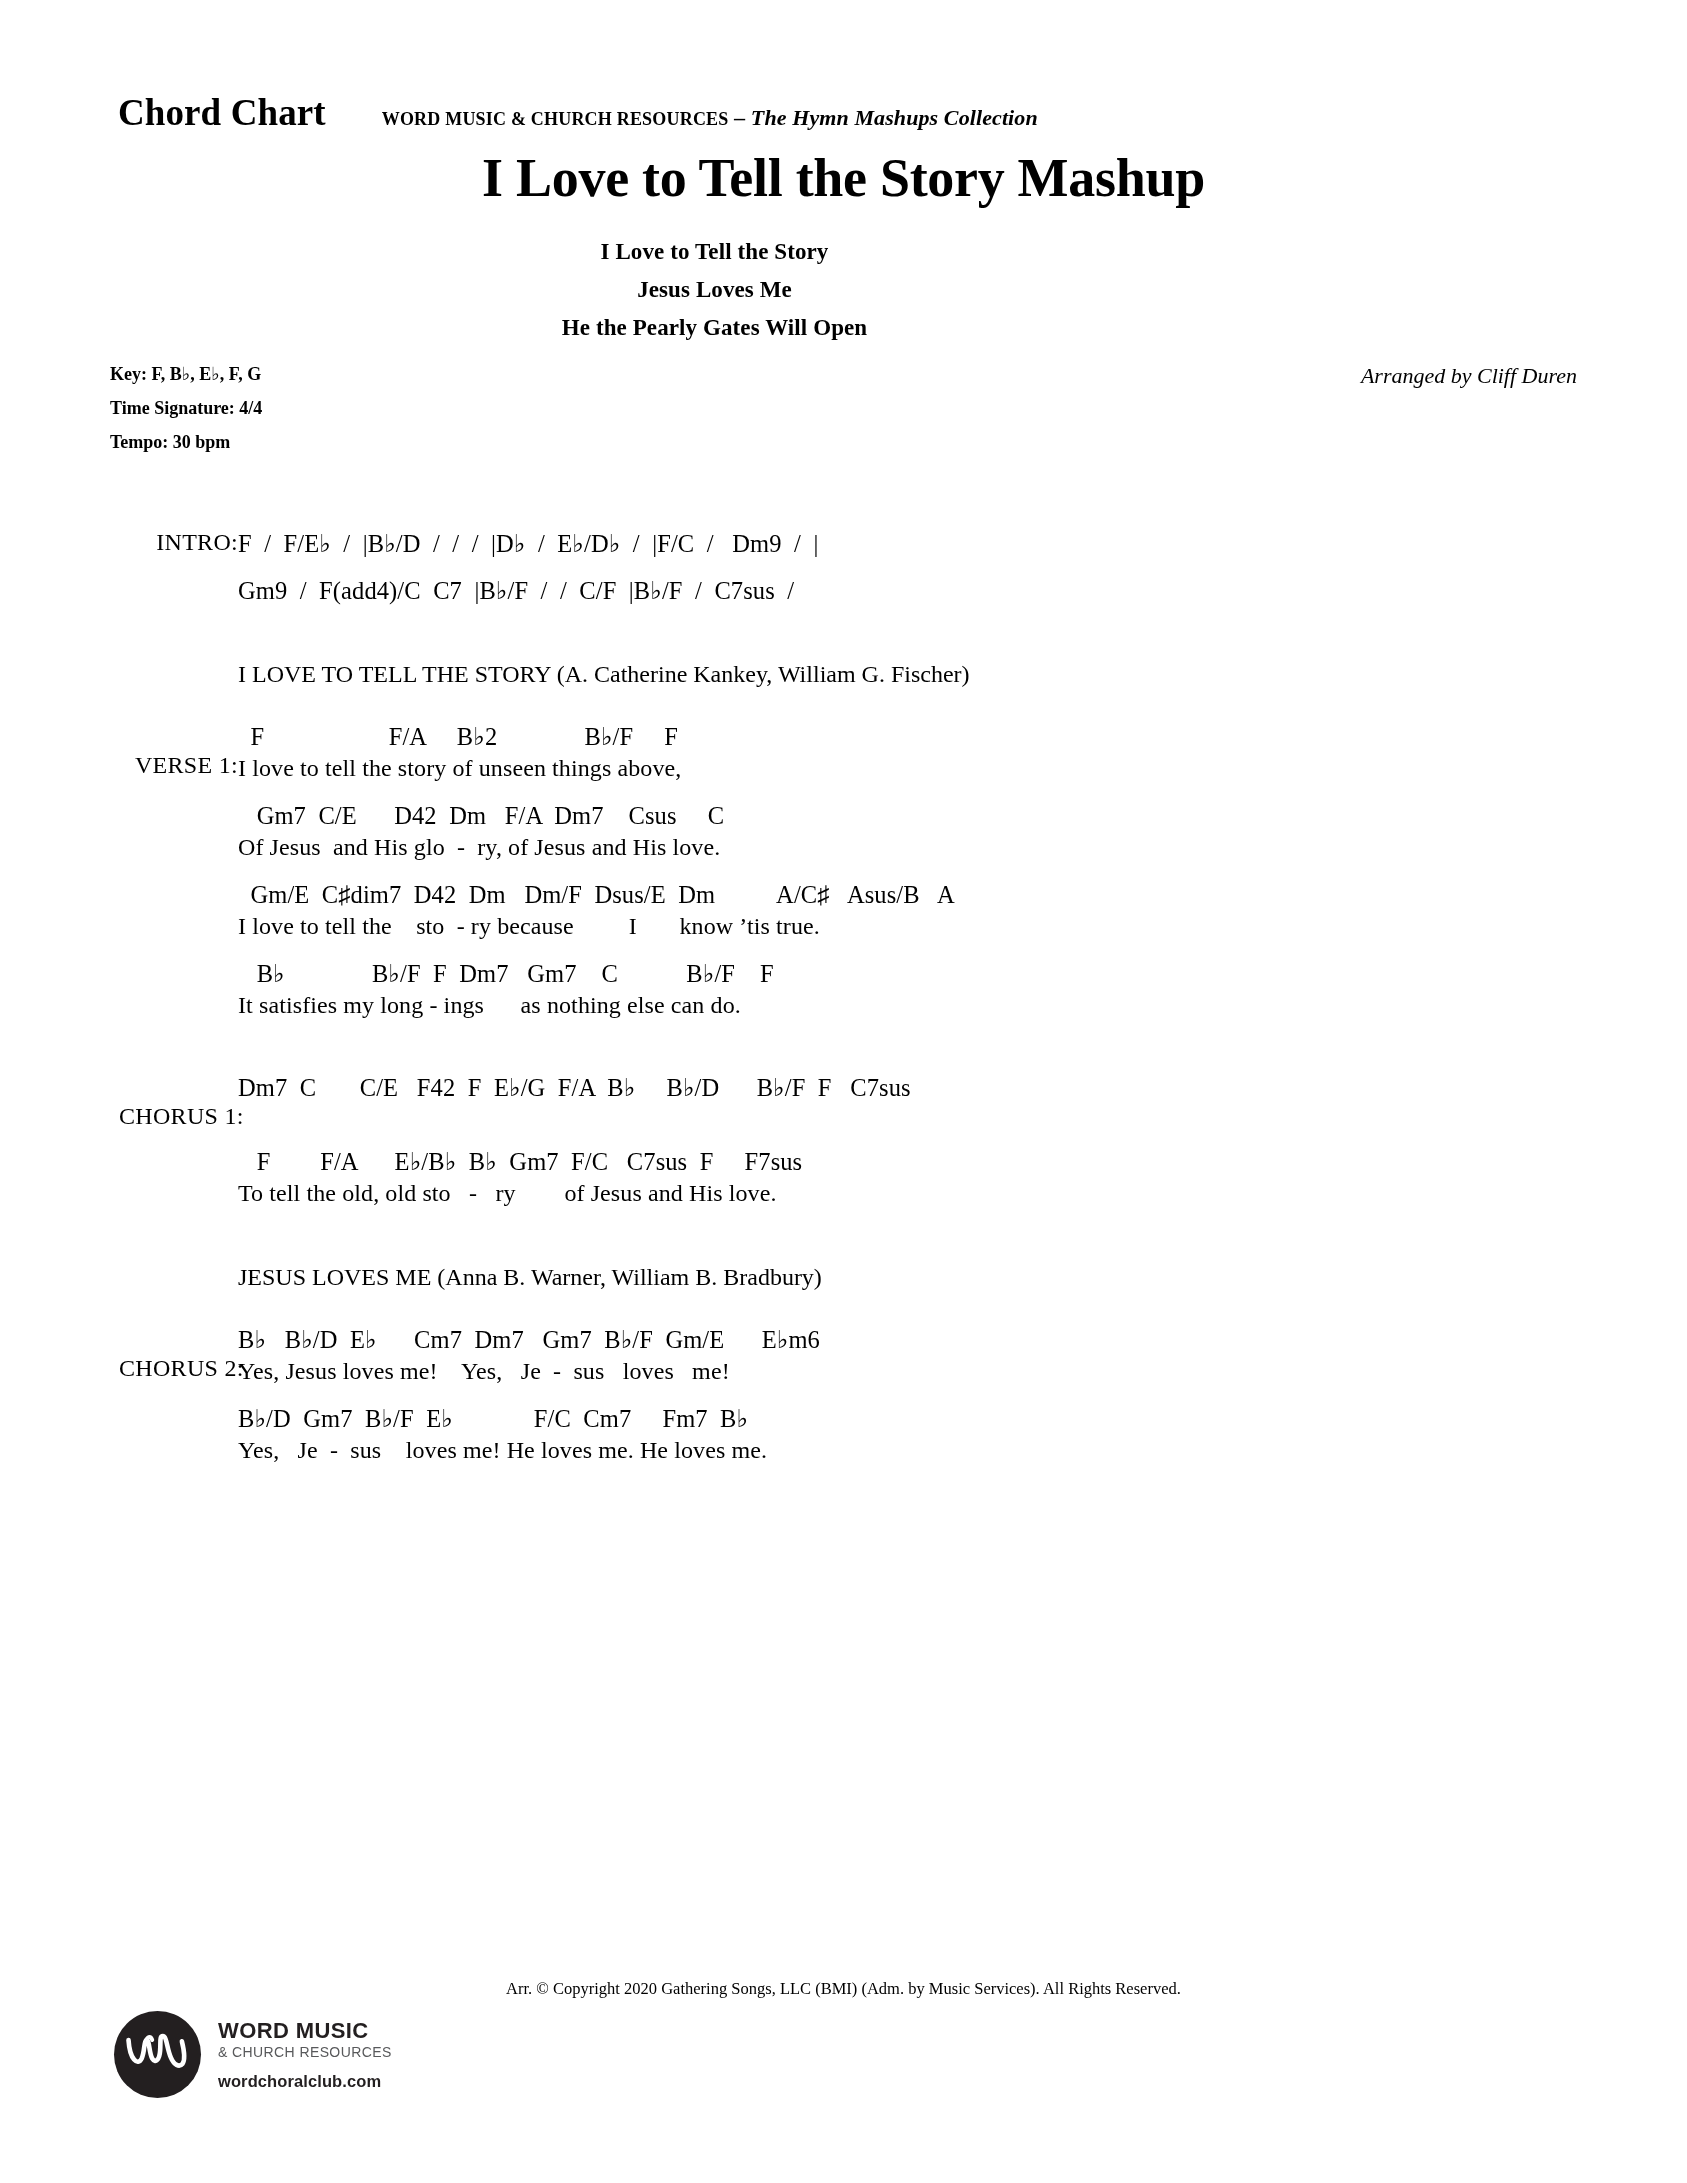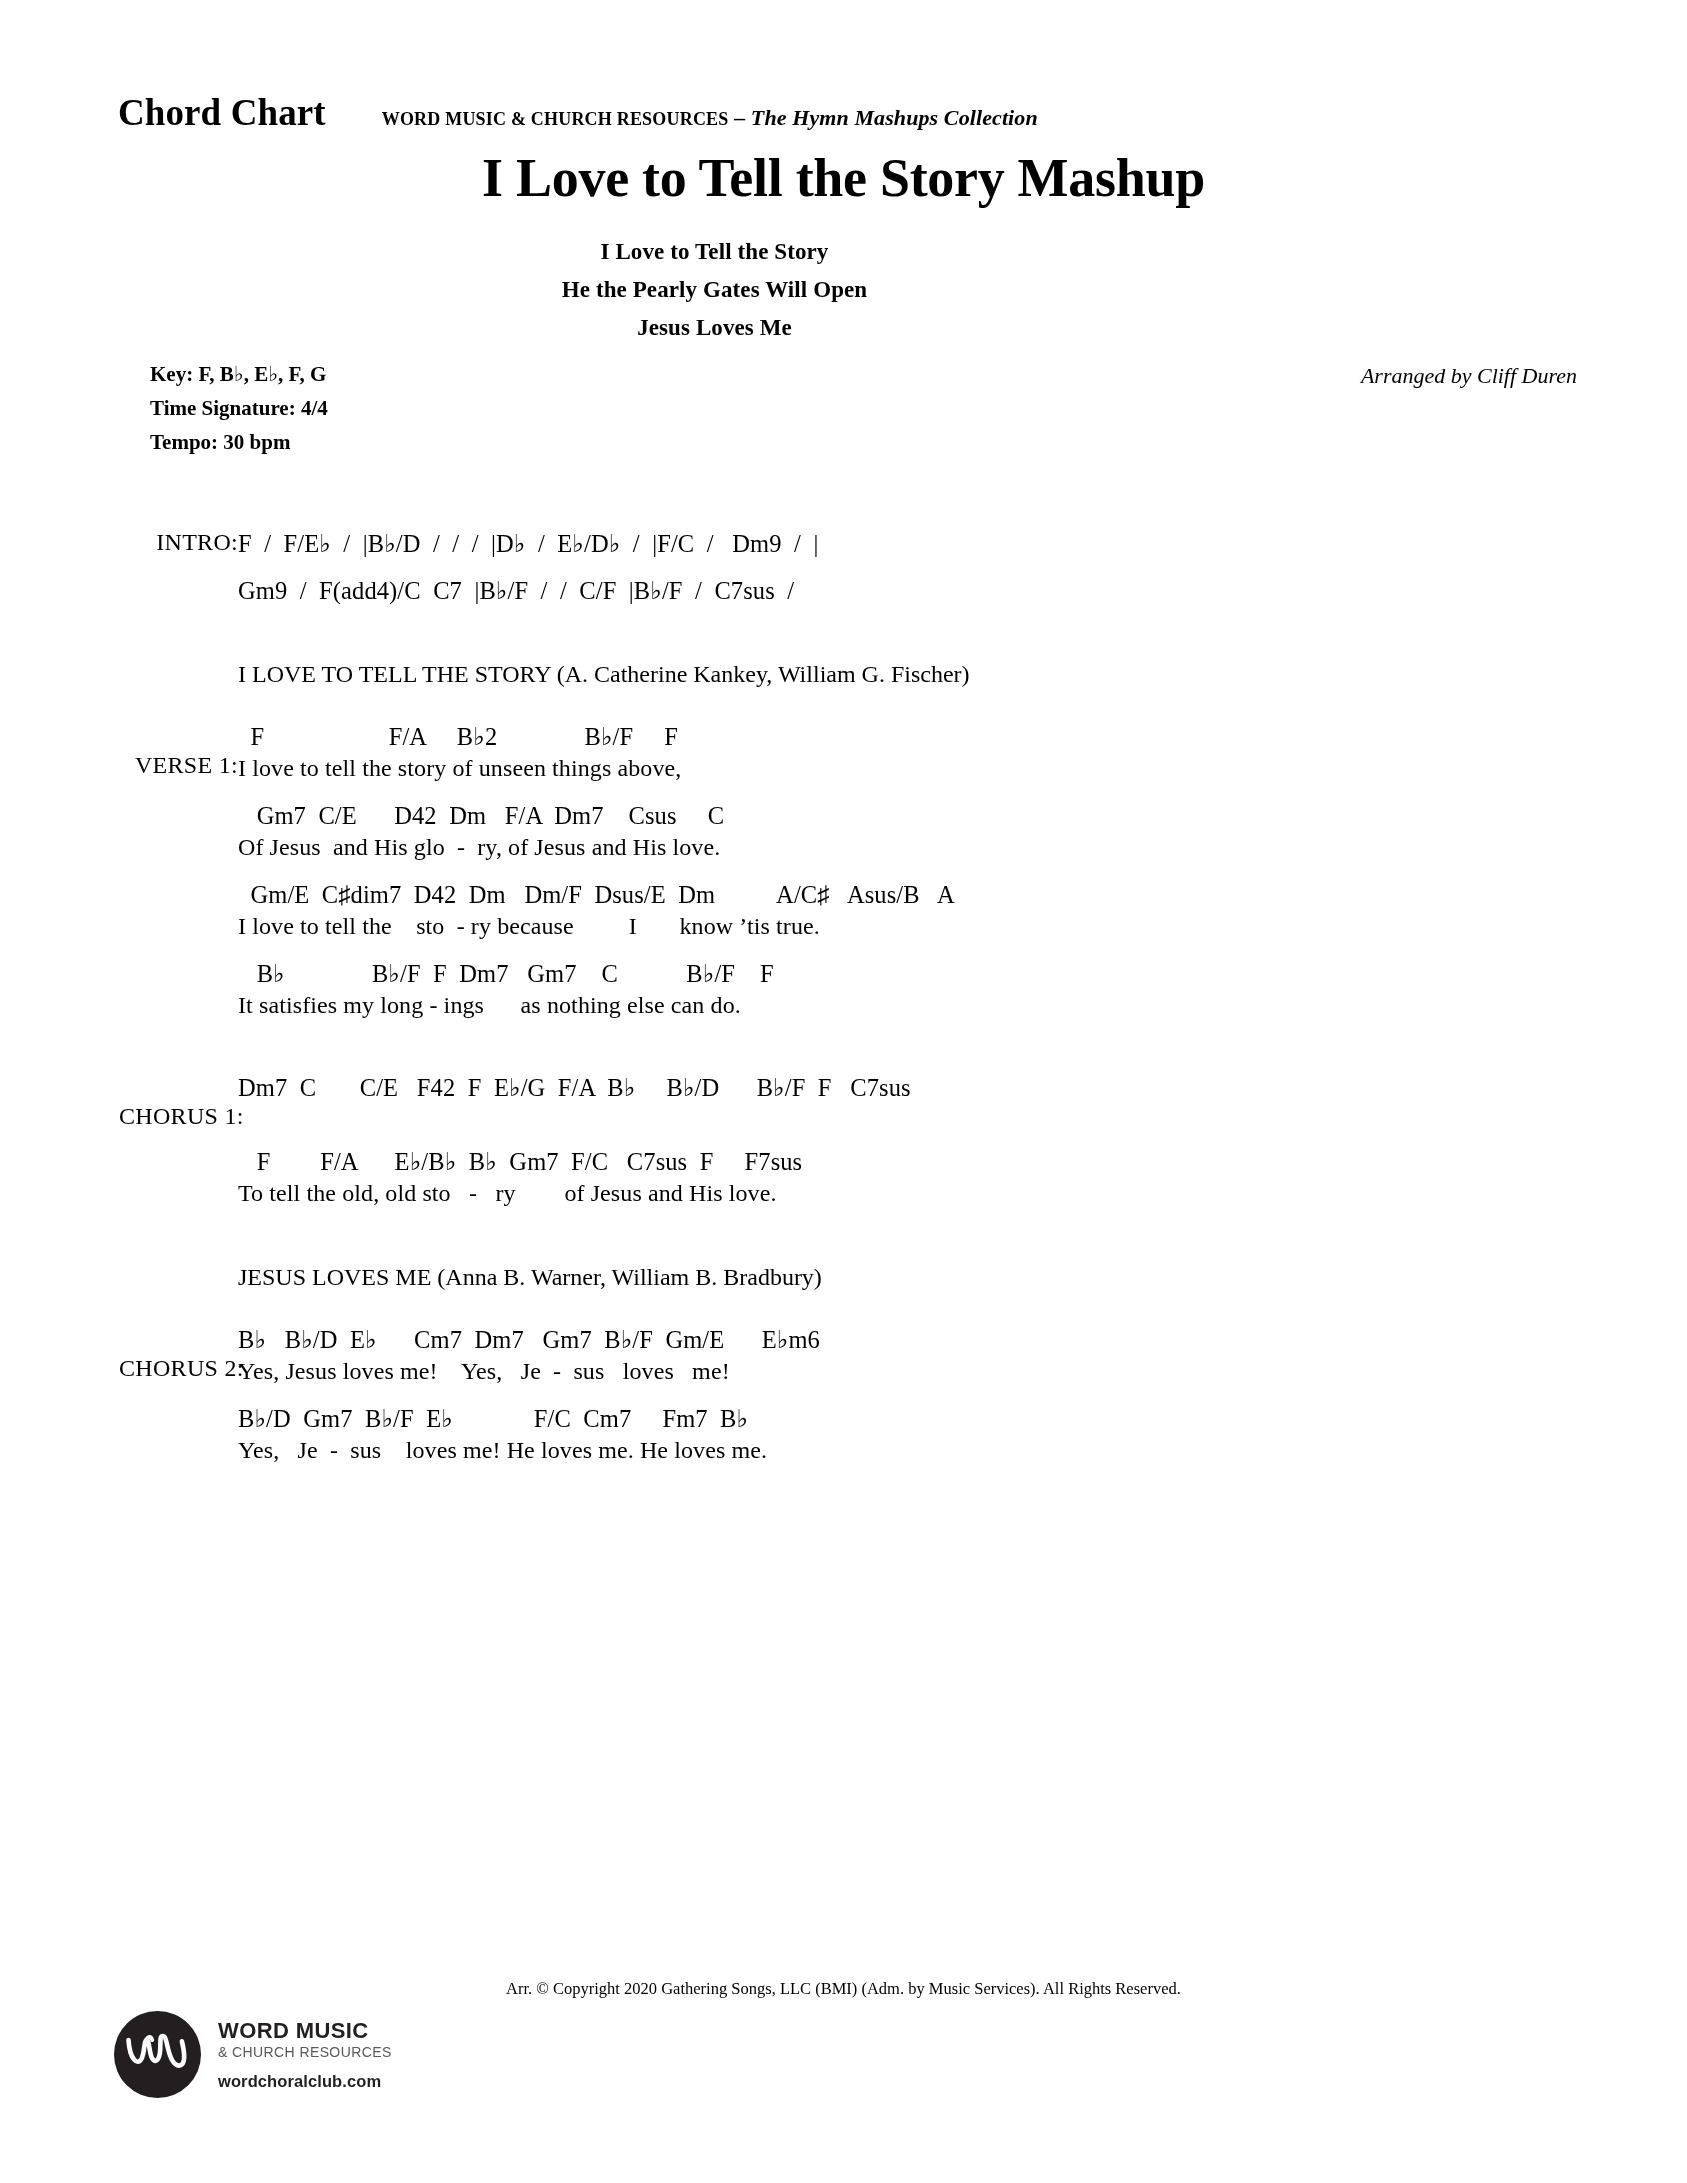--- a/index.html
+++ b/index.html
@@ -80,25 +80,24 @@
     letter-spacing: 0.1px;
   }
 
   
   .meta-block {
     position: absolute;
     left: 110px;
     top: 357px;
   }
   .meta-line {
-    font-size: 21px;
+    font-size: 18px;
     font-weight: bold;
     line-height: 34px;
     white-space: nowrap;
-    margin-left: 40px;
   }
   .arranger {
     position: absolute;
     right: 110px;
     top: 363px;
     font-size: 22px;
     font-style: italic;
     white-space: nowrap;
   }
 
@@ -221,22 +220,22 @@
     <div class="chord-chart-label">Chord Chart</div>
     <div class="imprint-line">
       <span class="imprint-caps">WORD MUSIC &amp; CHURCH RESOURCES</span><span class="imprint-ital"> – </span><span class="imprint-ital">The Hymn Mashups Collection</span>
     </div>
   </div>
 
   <div class="main-title">I Love to Tell the Story Mashup</div>
 
   <div class="subtitle-block">
     <div class="subtitle-line">I Love to Tell the Story</div>
+    <div class="subtitle-line">Jesus Loves Me</div>
     <div class="subtitle-line">He the Pearly Gates Will Open</div>
-    <div class="subtitle-line">Jesus Loves Me</div>
   </div>
 
   <div class="meta-block">
     <div class="meta-line">Key: F, B♭, E♭, F, G</div>
     <div class="meta-line">Time Signature: 4/4</div>
     <div class="meta-line">Tempo: 30 bpm</div>
   </div>
   <div class="arranger">Arranged by Cliff Duren</div>
 
   <div class="chart" id="chart-body">

